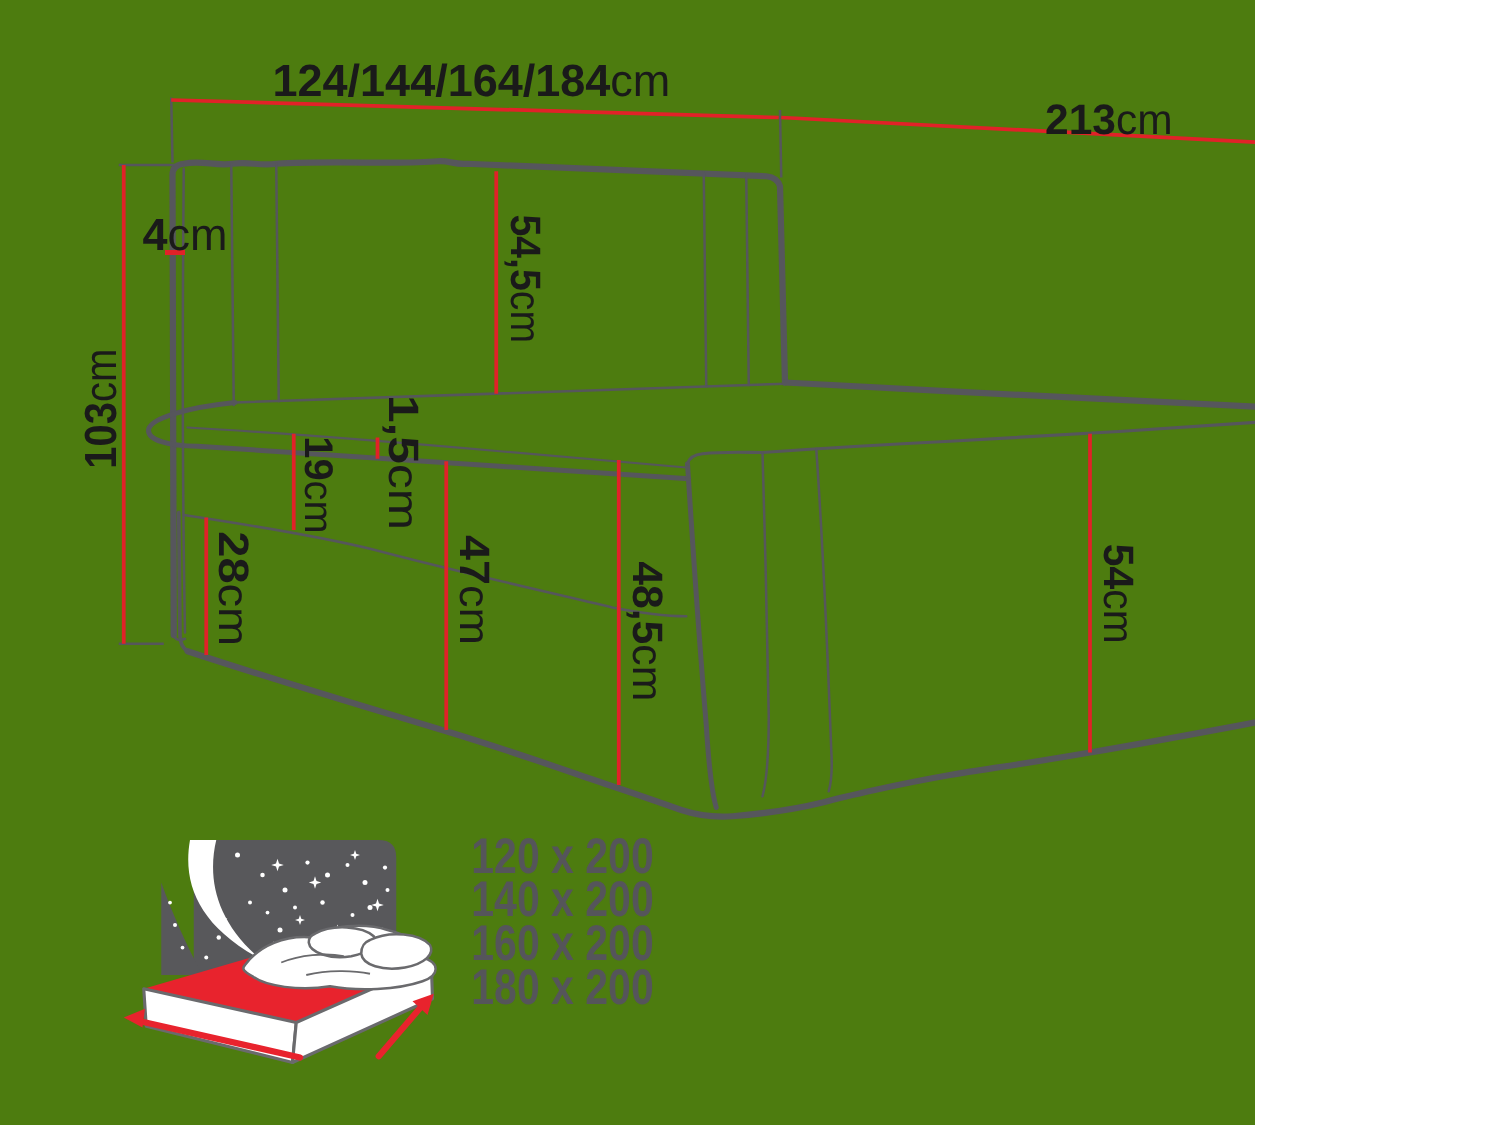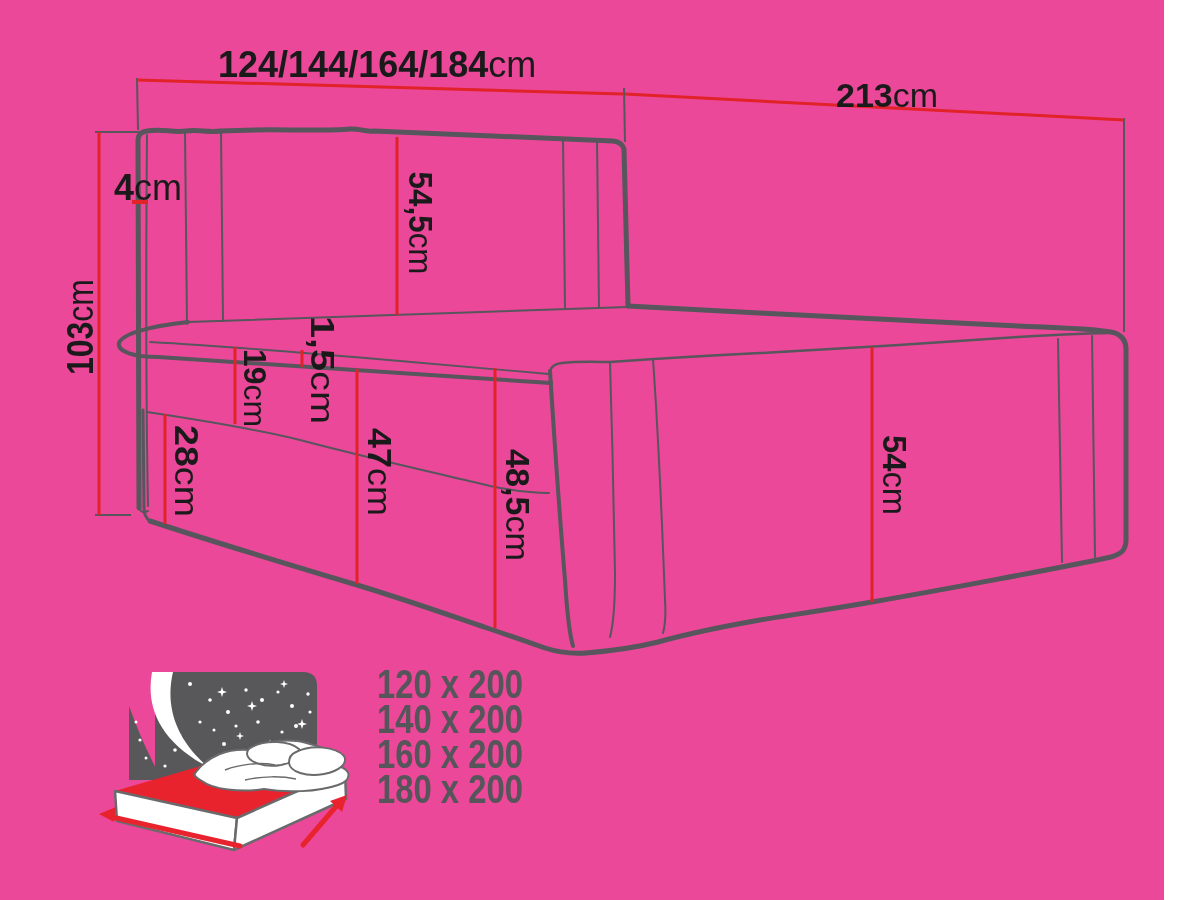--- a/index.html
+++ b/index.html
@@ -1,16 +1,16 @@
 <!DOCTYPE html>
 <html><head>
 <meta charset="utf-8">
 <style>
   html,body{margin:0;padding:0;background:#ffffff;}
-  #stage{position:relative;width:1164px;height:900px;background:#ec4899;overflow:hidden;
+  #stage{position:relative;width:1004px;height:900px;background:#4d7c0f;overflow:hidden;
          font-family:"Liberation Sans", sans-serif;}
   svg{display:block;}
   .num{font-weight:bold;}
   .unit{font-weight:normal;}
 </style>
 </head>
 <body>
 
 <div id="stage">
 <svg width="1200" height="900" viewBox="0 0 1200 900">

